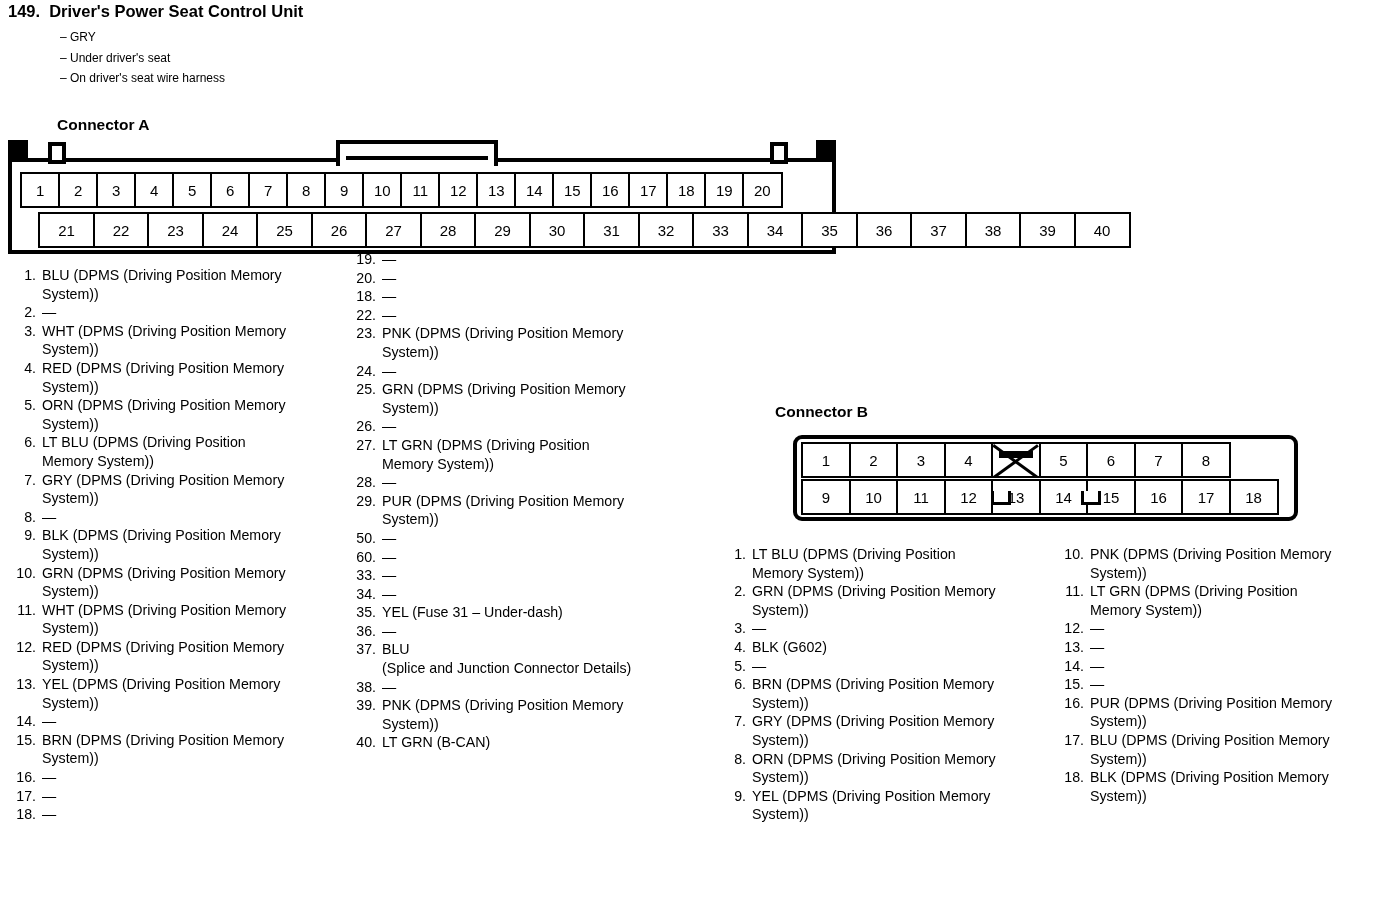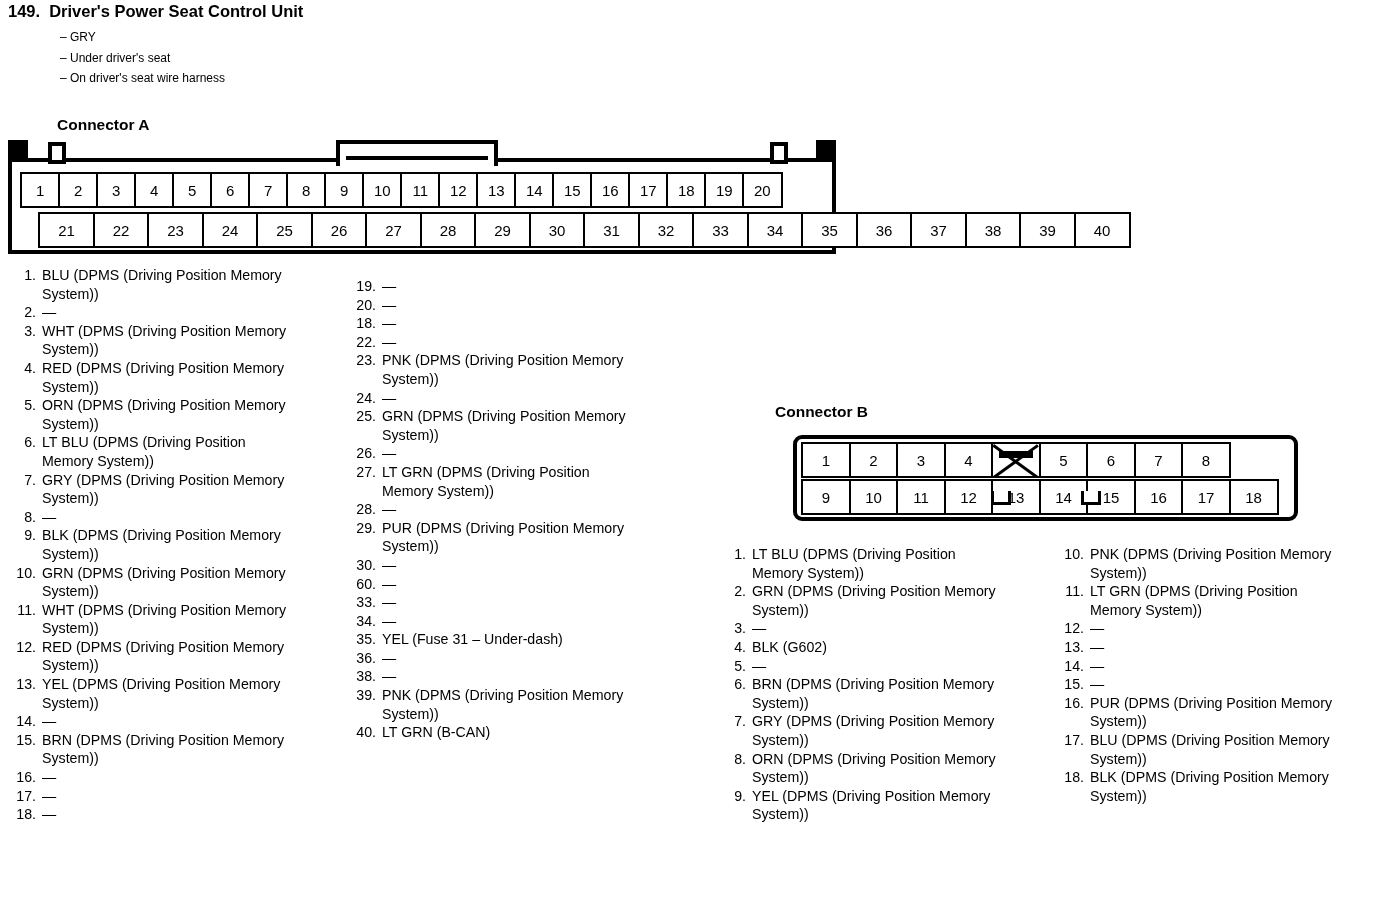--- a/index.html
+++ b/index.html
@@ -254,21 +254,21 @@
     flex: 0 0 30px;
     padding-right: 6px;
     box-sizing: border-box;
   }
   .pin-desc {
     flex: 1;
   }
   .pin-desc .ln { display: block; }
 
   #list-a1 { left: 12px; top: 266px; width: 330px; }
-  #list-a2 { left: 352px; top: 277px; width: 330px; }
+  #list-a2 { left: 352px; top: 250px; width: 330px; }
   #list-b1 { left: 722px; top: 545px; width: 330px; }
   #list-b2 { left: 1060px; top: 545px; width: 330px; }
 </style>
 </head>
 <body>
 
 <div class="page">
 
   <div class="header">
     <div class="title-row">
@@ -525,21 +525,21 @@
         </div>
       </div>
       <div class="pin-item">
         <div class="pin-idx">29.</div>
         <div class="pin-desc">
           <span class="ln">PUR (DPMS (Driving Position Memory</span>
           <span class="ln">System))</span>
         </div>
       </div>
       <div class="pin-item">
-        <div class="pin-idx">30.</div>
+        <div class="pin-idx">50.</div>
         <div class="pin-desc">
           <span class="ln">—</span>
         </div>
       </div>
       <div class="pin-item">
         <div class="pin-idx">60.</div>
         <div class="pin-desc">
           <span class="ln">—</span>
         </div>
       </div>
@@ -558,20 +558,27 @@
       <div class="pin-item">
         <div class="pin-idx">35.</div>
         <div class="pin-desc">
           <span class="ln">YEL (Fuse 31 – Under-dash)</span>
         </div>
       </div>
       <div class="pin-item">
         <div class="pin-idx">36.</div>
         <div class="pin-desc">
           <span class="ln">—</span>
+        </div>
+      </div>
+      <div class="pin-item">
+        <div class="pin-idx">37.</div>
+        <div class="pin-desc">
+          <span class="ln">BLU</span>
+          <span class="ln">(Splice and Junction Connector Details)</span>
         </div>
       </div>
       <div class="pin-item">
         <div class="pin-idx">38.</div>
         <div class="pin-desc">
           <span class="ln">—</span>
         </div>
       </div>
       <div class="pin-item">
         <div class="pin-idx">39.</div>

